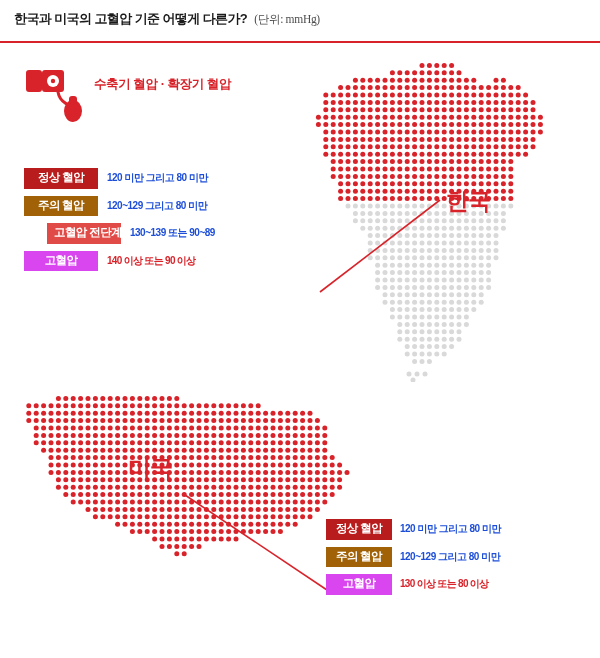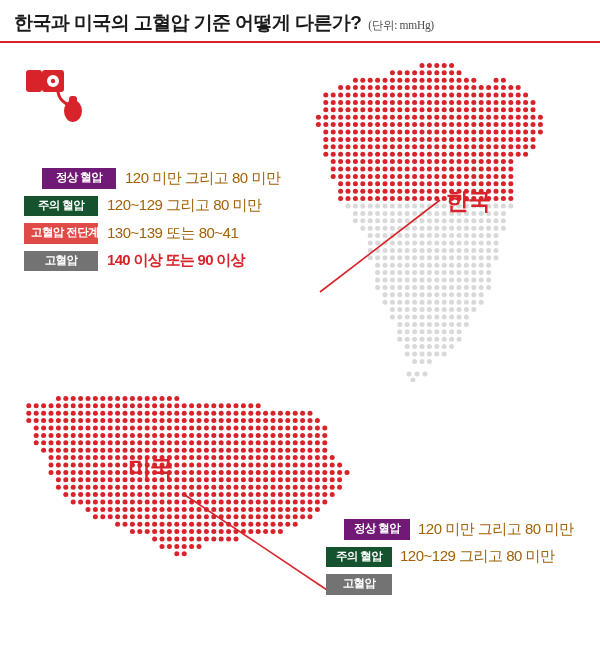--- a/index.html
+++ b/index.html
@@ -22,21 +22,21 @@
     left: 0; top: 0;
     width: 600px;
     height: 44px;
     box-sizing: border-box;
     padding: 10px 0 0 14px;
     display: flex;
     align-items: baseline;
     gap: 7px;
   }
   .header-title {
-    font-size: 19px;
+    font-size: 13px;
     font-weight: bold;
     letter-spacing: -0.6px;
     color: #1a1a1a;
     white-space: nowrap;
   }
   .header-unit {
     font-size: 11.5px;
     color: #4d4d4d;
     letter-spacing: -0.3px;
     white-space: nowrap;
@@ -88,40 +88,41 @@
     text-align: center;
     font-size: 11.5px;
     font-weight: bold;
     color: #ffffff;
     letter-spacing: -0.6px;
     padding: 4px 7px 5px 7px;
     white-space: nowrap;
     line-height: 1;
   }
   .row-value {
-    font-size: 15px;
-    color: #a16207;
+    font-size: 10px;
+    color: #1d4ed8;
     letter-spacing: -0.5px;
     white-space: nowrap;
+    font-weight: bold;
   }
   .row.emphasis .row-value {
-    font-size: 15px;
+    font-size: 10px;
     font-weight: bold;
     color: #d8232a;
     letter-spacing: -0.7px;
   }
   .rows.kr .row-label { width: 74px; }
   .rows.us .row-label { width: 66px; }
   .rows.us .row { gap: 8px; }
 
   
-  .lb-1 { background: #701a75; margin-left: 18px; }
-  .lb-2 { background: #14532d; }
-  .lb-3 { background: #e14b47; }
-  .lb-4 { background: #737373; }
+  .lb-1 { background: #b91c1c; }
+  .lb-2 { background: #a16207; font-family: Liberation Serif, serif; }
+  .lb-3 { background: #e14b47; margin-left: 23px; }
+  .lb-4 { background: #d946ef; }
 
   
   .map {
     position: absolute;
   }
   .map.kr { left: 305px; top: 52px; }
   .map.us { left: 8px; top: 385px; }
 
   
   .country-label {
@@ -162,20 +163,21 @@
     <rect x="2" y="4" width="16" height="22" rx="3" fill="#d8232a"></rect>
     <rect x="18" y="4" width="22" height="22" rx="3" fill="#d8232a"></rect>
     <circle cx="29" cy="15" r="6" fill="#ffffff"></circle>
     <circle cx="29" cy="15" r="2.2" fill="#d8232a"></circle>
 
     <path d="M34 26 C 36 38, 44 36, 45 41" stroke="#d8232a" stroke-width="3" fill="none" stroke-linecap="round"></path>
 
     <ellipse cx="49" cy="45" rx="9" ry="11" fill="#d8232a"></ellipse>
     <rect x="45" y="30" width="8" height="8" rx="3" fill="#d8232a"></rect>
   </svg>
+  <span class="legend-caption">수축기 혈압 · 확장기 혈압</span>
 </div>
 
 <svg class="map kr" width="290" height="330" viewBox="0 0 290 330">
   <defs>
     <g id="kr-dots"></g>
   </defs>
   <g id="kr-dotfield">
       <circle cx="117.0" cy="13.4" r="2.5" fill="#d8232a"></circle>
       <circle cx="124.4" cy="13.4" r="2.5" fill="#d8232a"></circle>
       <circle cx="131.8" cy="13.4" r="2.5" fill="#d8232a"></circle>
@@ -1673,35 +1675,36 @@
   <div class="row">
     <span class="row-label lb-1">정상 혈압</span>
     <span class="row-value">120 미만 그리고 80 미만</span>
   </div>
   <div class="row">
     <span class="row-label lb-2">주의 혈압</span>
     <span class="row-value">120~129 그리고 80 미만</span>
   </div>
   <div class="row">
     <span class="row-label lb-3">고혈압 전단계</span>
-    <span class="row-value">130~139 또는 80~41</span>
+    <span class="row-value">130~139 또는 90~89</span>
   </div>
   <div class="row emphasis">
     <span class="row-label lb-4">고혈압</span>
     <span class="row-value">140 이상 또는 90 이상</span>
   </div>
 </div>
 
 <div class="rows us">
   <div class="row">
     <span class="row-label lb-1">정상 혈압</span>
     <span class="row-value">120 미만 그리고 80 미만</span>
   </div>
   <div class="row">
     <span class="row-label lb-2">주의 혈압</span>
     <span class="row-value">120~129 그리고 80 미만</span>
   </div>
   <div class="row emphasis">
     <span class="row-label lb-4">고혈압</span>
+    <span class="row-value">130 이상 또는 80 이상</span>
   </div>
 </div>
 
 <div class="footer-rule"></div>
 
 </body></html>

